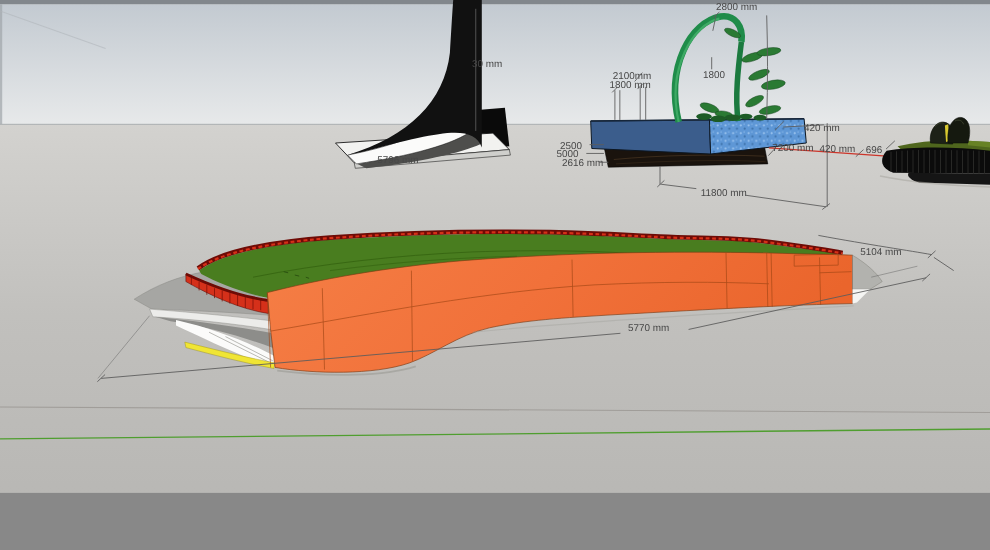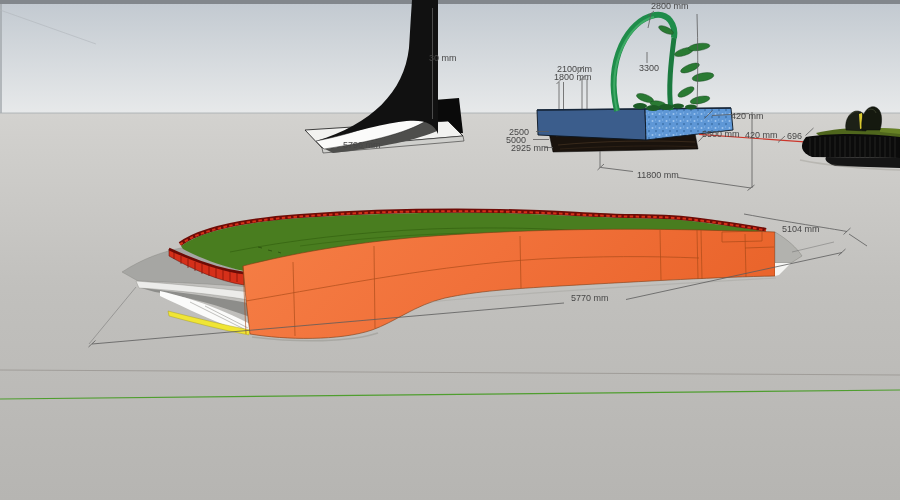--- a/index.html
+++ b/index.html
@@ -1,17 +1,17 @@
 <!DOCTYPE html>
 <html><head>
 <meta charset="utf-8">
 <style>
   html,body{margin:0;padding:0;background:#888;}
   .viewport{
-    position:relative;width:900px;height:500px;overflow:hidden;
+    position:relative;width:900px;height:448px;overflow:hidden;
     font-family:"Liberation Sans","DejaVu Sans",sans-serif;
     background:#c4c3c0;
   }
   .viewport svg{position:absolute;left:0;top:0;}
   .dim{
     position:absolute;font-size:9px;line-height:10px;color:#474747;
     white-space:nowrap;letter-spacing:0;
   }
 </style>
 </head>
@@ -172,26 +172,26 @@
     <path d="M92,344 L564,303 M626,299.5 L842,252.5 M88.5,347 L95.5,340.5 M838.5,255.5 L845.5,249"></path>
     <path d="M136,287 L89,344" opacity="0.5"></path>
     <path d="M744,214 C790,222.5 828,228 847,231.5 M849,234 L867,246 M843.5,234.5 L850.5,228"></path>
     <path d="M792,252 L834,242" opacity="0.5"></path>
   </g>
 </svg>
 
   <span class="dim" style="left:651px;top:1px">2800 mm</span>
   <span class="dim" style="left:557px;top:64px">2100mm</span>
   <span class="dim" style="left:554px;top:72px">1800 mm</span>
-  <span class="dim" style="left:639px;top:63px">3300</span>
+  <span class="dim" style="left:639px;top:63px">1800</span>
   <span class="dim" style="left:429px;top:53px">30 mm</span>
   <span class="dim" style="left:343px;top:140px">5796 mm</span>
   <span class="dim" style="left:509px;top:127px">2500</span>
   <span class="dim" style="left:506px;top:135px">5000</span>
-  <span class="dim" style="left:511px;top:143px">2925 mm</span>
+  <span class="dim" style="left:511px;top:143px">2616 mm</span>
   <span class="dim" style="left:731px;top:111px">420 mm</span>
-  <span class="dim" style="left:702px;top:129px">5500 mm</span>
+  <span class="dim" style="left:702px;top:129px">7200 mm</span>
   <span class="dim" style="left:745px;top:130px">420 mm</span>
   <span class="dim" style="left:787px;top:131px">696</span>
   <span class="dim" style="left:637px;top:170px">11800 mm</span>
   <span class="dim" style="left:782px;top:224px">5104 mm</span>
   <span class="dim" style="left:571px;top:293px">5770 mm</span>
 </div>
 
 </body></html>

